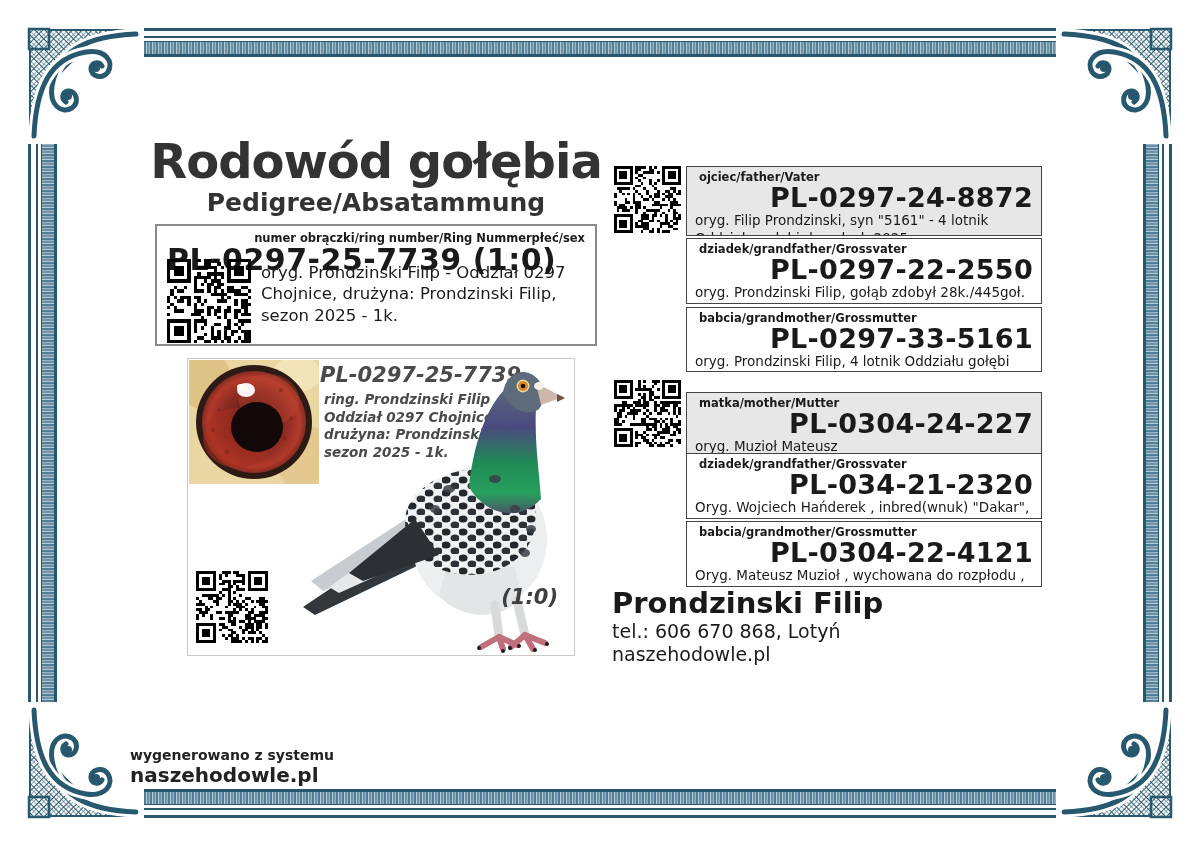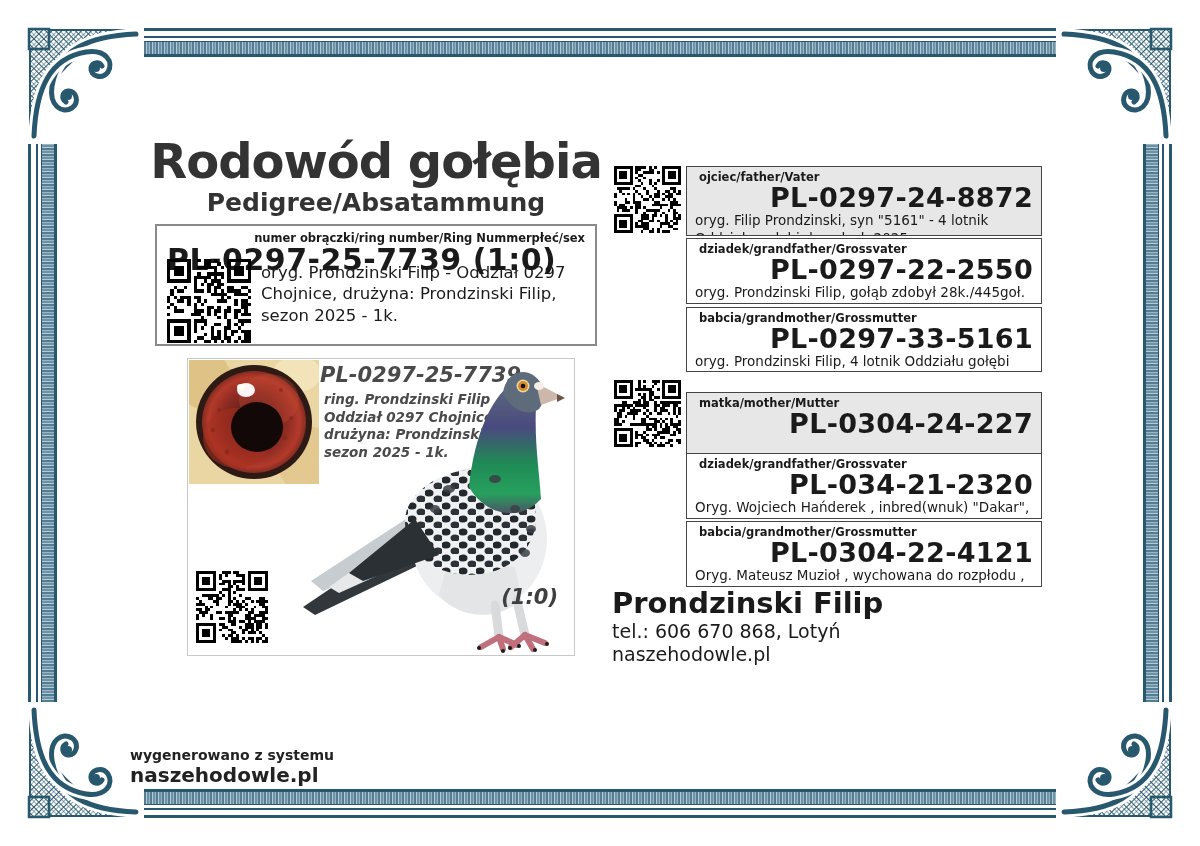--- a/index.html
+++ b/index.html
@@ -1145,20 +1145,21 @@
     <div class="desc">oryg. Prondzinski Filip, gołąb zdobył 28k./445goł.</div>
   </div>
   <div class="pbox pb2">
     <div class="role">babcia/grandmother/Grossmutter</div>
     <div class="ring">PL-0297-33-5161</div>
     <div class="desc">oryg. Prondzinski Filip, 4 lotnik Oddziału gołębi dorosłych 2025r., gołąb zdobył m.in.: 17k/621goł (510km), 19k/1467goł</div>
   </div>
   <div class="pbox hl pb3">
     <div class="role">matka/mother/Mutter</div>
     <div class="ring">PL-0304-24-227</div>
+    <div class="desc">oryg. Muzioł Mateusz</div>
   </div>
   <div class="pbox pb4">
     <div class="role">dziadek/grandfather/Grossvater</div>
     <div class="ring">PL-034-21-2320</div>
     <div class="desc">Oryg. Wojciech Hańderek , inbred(wnuk) "Dakar", gołąb lotowany w sezonie 2021 we własnym zakresie z gołębnika w Czarnej</div>
   </div>
   <div class="pbox pb5">
     <div class="role">babcia/grandmother/Grossmutter</div>
     <div class="ring">PL-0304-22-4121</div>
     <div class="desc">Oryg. Mateusz Muzioł , wychowana do rozpłodu , córka "Biała"</div>

